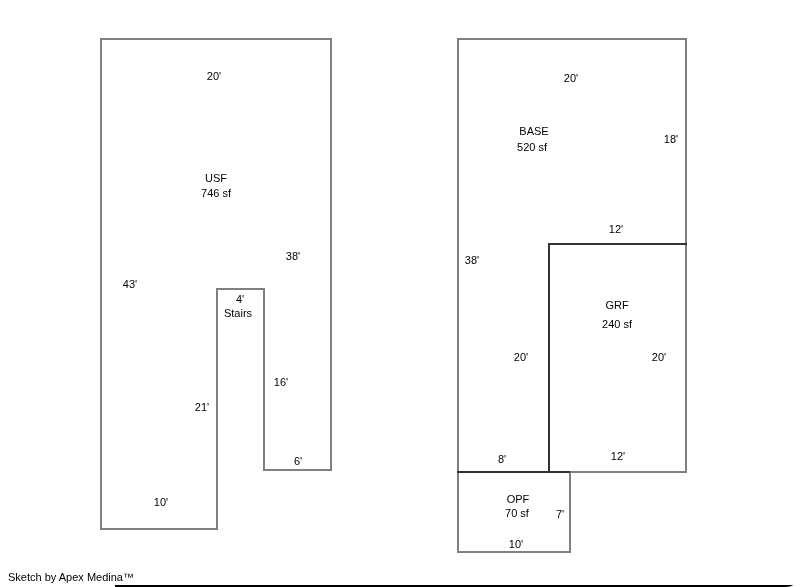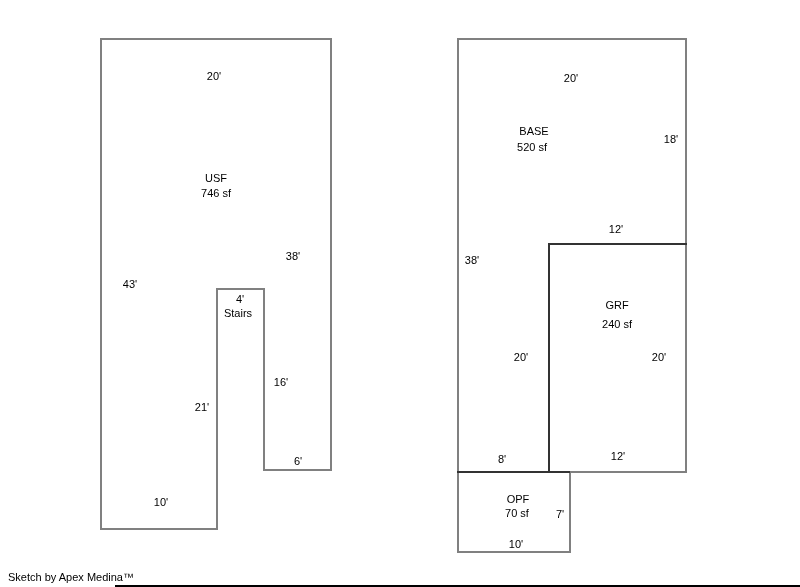--- a/index.html
+++ b/index.html
@@ -7,20 +7,21 @@
     padding: 0;
     background: #ffffff;
   }
   #canvas {
     position: relative;
     width: 800px;
     height: 587px;
     background: #ffffff;
     font-family: "Liberation Sans", sans-serif;
     overflow: hidden;
+    border-radius: 14px;
   }
   svg text {
     font-family: "Liberation Sans", sans-serif;
     font-size: 11px;
     fill: #000000;
   }
   svg .credit {
     font-size: 11px;
   }
 </style>

